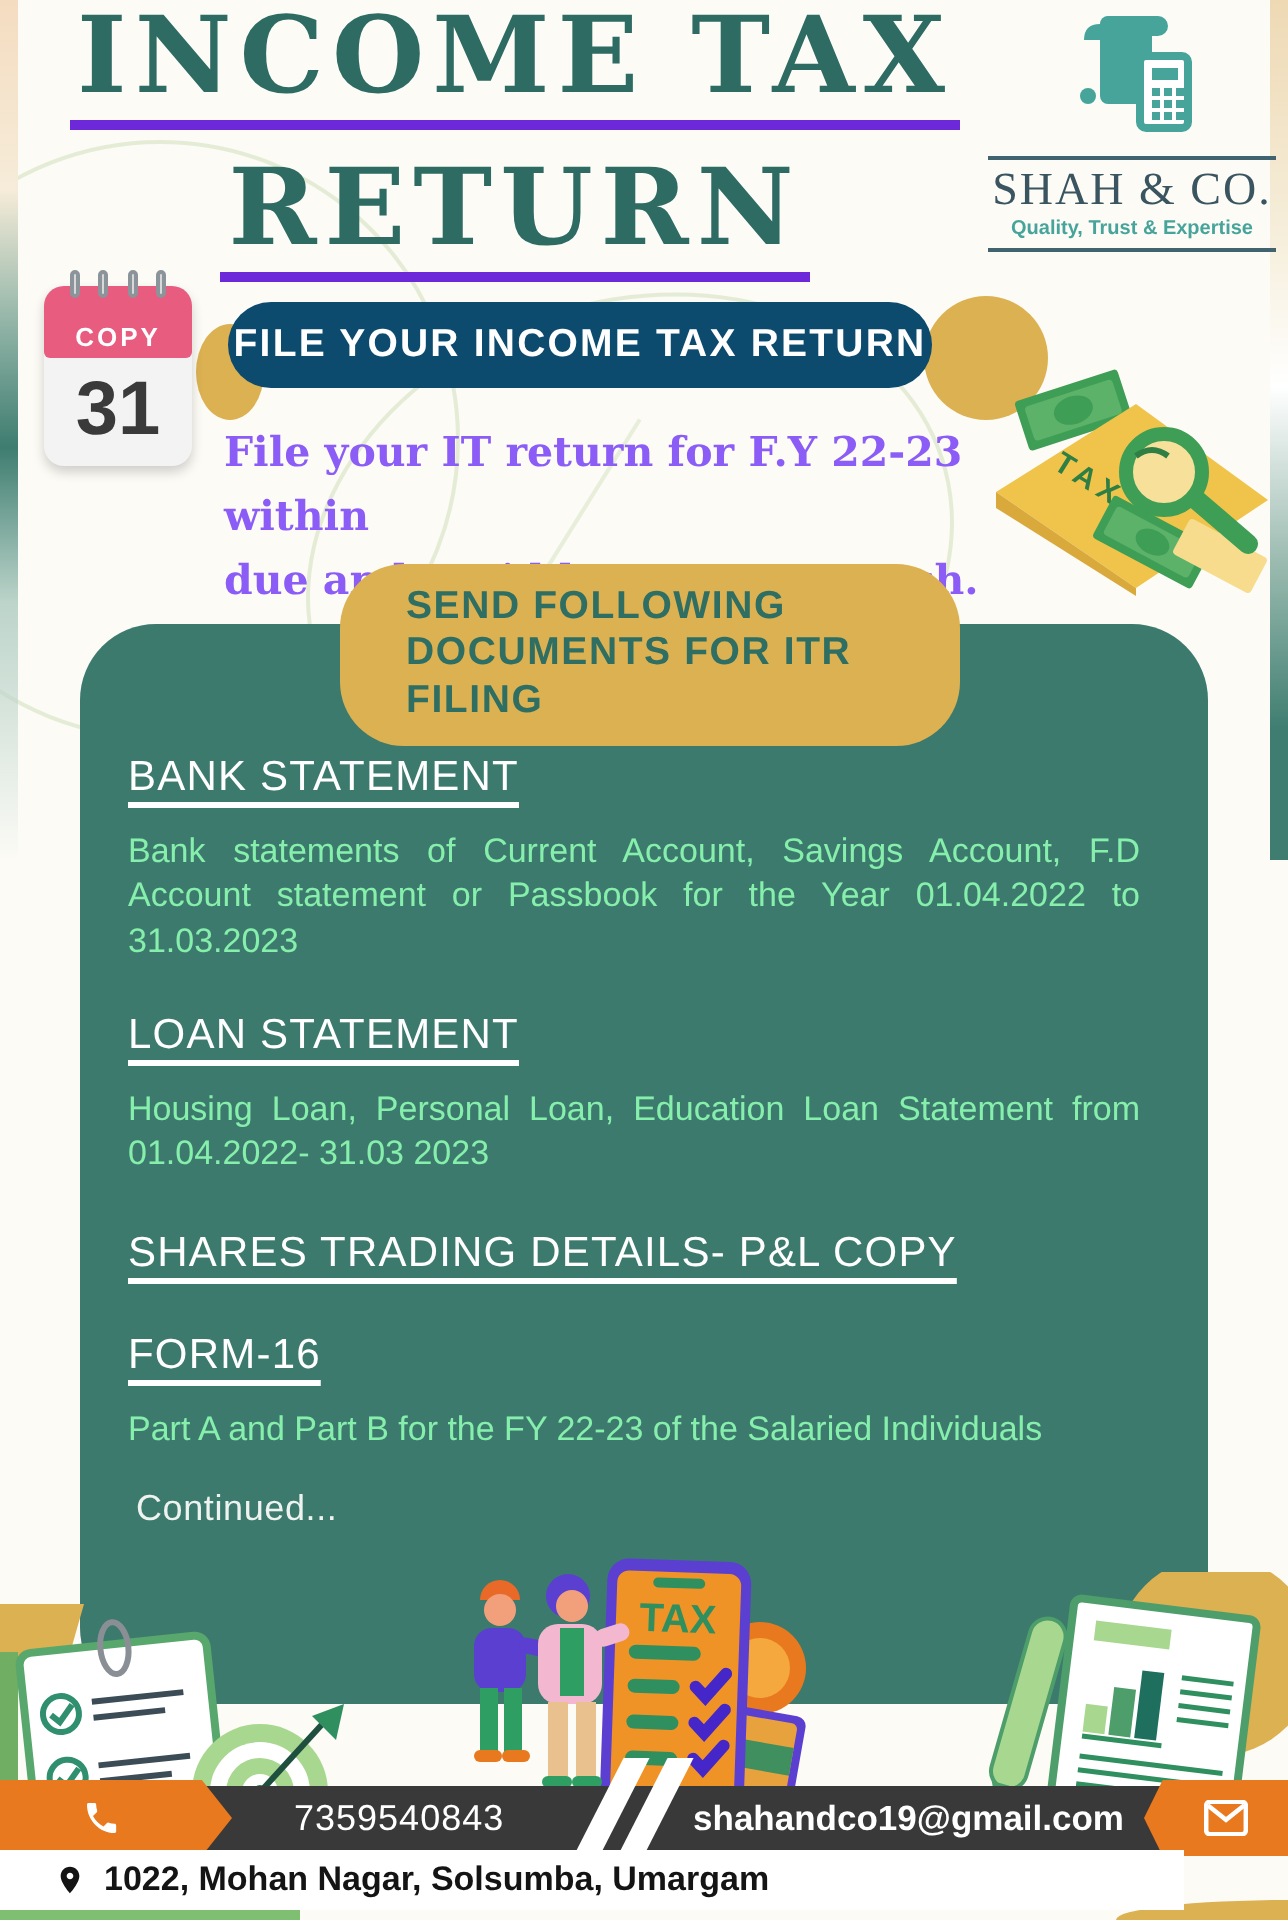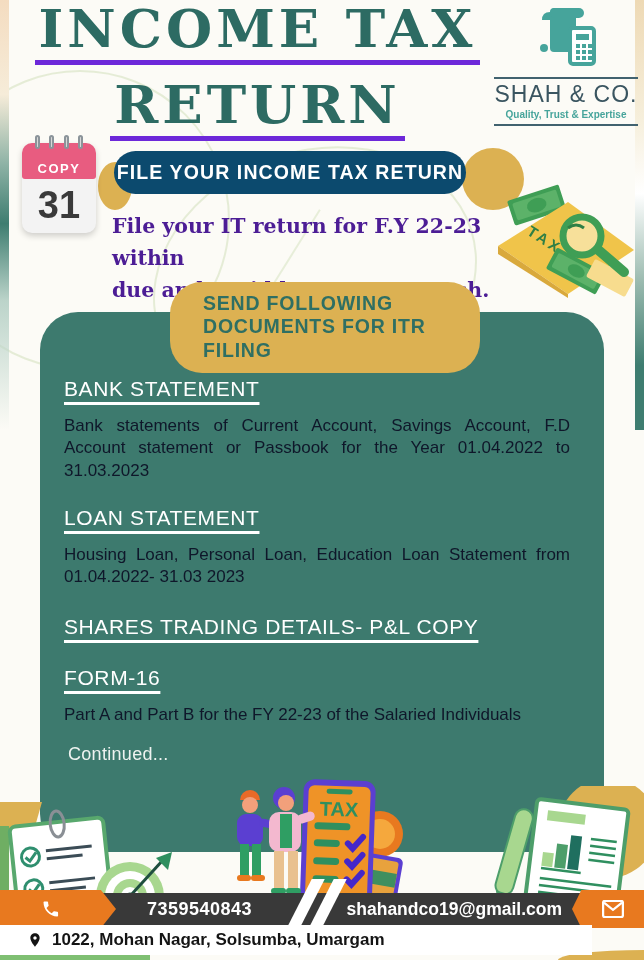--- a/index.html
+++ b/index.html
@@ -21,21 +21,21 @@
   
   .title-block { position:absolute; left:0; top:2px; width:515px; text-align:center; }
   .title-line { font-family:"DejaVu Serif","Liberation Serif",serif; font-weight:700;
     font-size:53px; color:#2d6b63; letter-spacing:4px; line-height:1.0; }
   .title-line span { display:inline-block; border-bottom:5px solid #6d28d9; padding:0 4px 5px; }
   .title-line.second { margin-top:13px; }
 
   
   .logo { position:absolute; left:492px; top:6px; width:148px; text-align:center; }
   .logo-rule { height:2px; background:#41626f; margin:3px 2px 2px; }
-  .logo-name { font-family:Liberation Sans, sans-serif; font-size:23px; color:#3a5560; letter-spacing:1px; white-space:nowrap; }
+  .logo-name { font-family:Liberation Serif, serif; font-size:23px; color:#3a5560; letter-spacing:1px; white-space:nowrap; }
   .logo-tagline { font-size:10px; font-weight:700; color:#46a49b; margin:1px 0 4px; white-space:nowrap; }
 
   
   .calendar { position:absolute; left:22px; top:143px; width:74px; height:90px;
     background:#f3f3f3; border-radius:10px; box-shadow:0 3px 6px rgba(0,0,0,0.18); }
   .cal-top { height:36px; background:#e85c80; border-radius:10px 10px 3px 3px;
     display:flex; align-items:flex-end; justify-content:center; padding-bottom:3px;
     color:#fff; font-weight:700; font-size:13px; letter-spacing:1.5px; }
   .cal-rings { position:absolute; top:-8px; left:0; width:100%; display:flex; justify-content:space-around; padding:0 8px; }
   .cal-rings i { width:5px; height:14px; background:#d8d8d8; border:2px solid #8b949a; border-radius:3px; }
@@ -49,46 +49,46 @@
   .pill1 { position:absolute; left:114px; top:151px; width:352px; height:43px; z-index:2;
     background:#0c4a6e; border-radius:23px; display:flex; align-items:center; justify-content:center;
     color:#ffffff; font-weight:700; font-size:19.5px; letter-spacing:1.1px; }
   .pill2 { position:absolute; left:170px; top:282px; width:310px; z-index:3;
     background:#dcb152; border-radius:32px; padding:10px 10px 11px 33px;
     color:#2f6f63; font-weight:700; font-size:19.5px; letter-spacing:0.8px; line-height:1.2; }
 
   
   .intro { position:absolute; left:112px; top:211px; width:400px;
     font-family:"DejaVu Serif","Liberation Serif",serif; font-weight:700;
-    font-size:20.5px; color:#4c1d95; line-height:1.55; }
+    font-size:20.5px; color:#8b5cf6; line-height:1.55; }
 
   
   .illus { position:absolute; }
   .illus.money { left:492px; top:176px; z-index:1; }
   .illus.checklist { left:0px; top:802px; z-index:4; }
   .illus.people { left:212px; top:778px; z-index:4; }
   .illus.report { left:484px; top:786px; z-index:4; }
 
   
   .card { position:absolute; left:40px; top:312px; width:564px; height:540px; z-index:2;
     background:#3d7a6e; border-radius:38px; padding:63px 34px 0 24px; color:#fff; }
   .card h2 { font-size:21px; font-weight:400; letter-spacing:0.6px; color:#ffffff;
     text-decoration:underline; text-underline-offset:6px; text-decoration-thickness:2.5px;
     line-height:1.32; margin:0 0 12px; }
   .card h2.gap { margin-top:24px; }
-  .card p { font-size:17px; line-height:1.32; color:#0f172a; text-align:justify; margin:0 0 22px; }
+  .card p { font-size:17px; line-height:1.32; color:#86efac; text-align:justify; margin:0 0 22px; }
   .card p.noj { text-align:left; margin-bottom:0; }
   .continued { font-size:18px; color:#eef3f0; margin-top:17px; padding-left:4px; letter-spacing:0.3px; }
 
   
   .contact-bar { position:absolute; left:0; top:893px; width:644px; height:32px; background:#393939; z-index:6; }
   .ribbon { position:absolute; top:-3px; height:38px; background:#e8791f; display:flex; align-items:center; justify-content:center; }
   .ribbon.left  { left:0; width:116px; clip-path:polygon(0 0, 87% 0, 100% 50%, 87% 100%, 0 100%); padding-right:14px; }
   .ribbon.right { right:0; width:72px; clip-path:polygon(13% 0, 100% 0, 100% 100%, 13% 100%, 0 50%); padding-left:10px; }
-  .phone-num { position:absolute; left:147px; top:0; line-height:32px; color:#fff; font-weight:700; font-size:18px; letter-spacing:0.5px; }
+  .phone-num { position:absolute; left:147px; top:0; line-height:32px; color:#fff; font-weight:400; font-size:18px; letter-spacing:0.5px; }
   .email { position:absolute; right:82px; top:0; line-height:32px; color:#fff; font-weight:700; font-size:17.5px; }
   .slashes { position:absolute; left:297px; top:-14px; }
   .slashes i { position:absolute; width:13px; height:58px; background:#fff; transform:skewX(-27deg); }
   .slashes i:nth-child(1){ left:0; } .slashes i:nth-child(2){ left:22px; }
 
   .address-bar { position:absolute; left:0; top:925px; width:592px; height:30px; background:#ffffff; z-index:6;
     display:flex; align-items:center; gap:9px; padding-left:27px;
     color:#141414; font-weight:700; font-size:17px; }
 
   .corner-bottom { position:absolute; top:950px; height:10px; z-index:5; }

